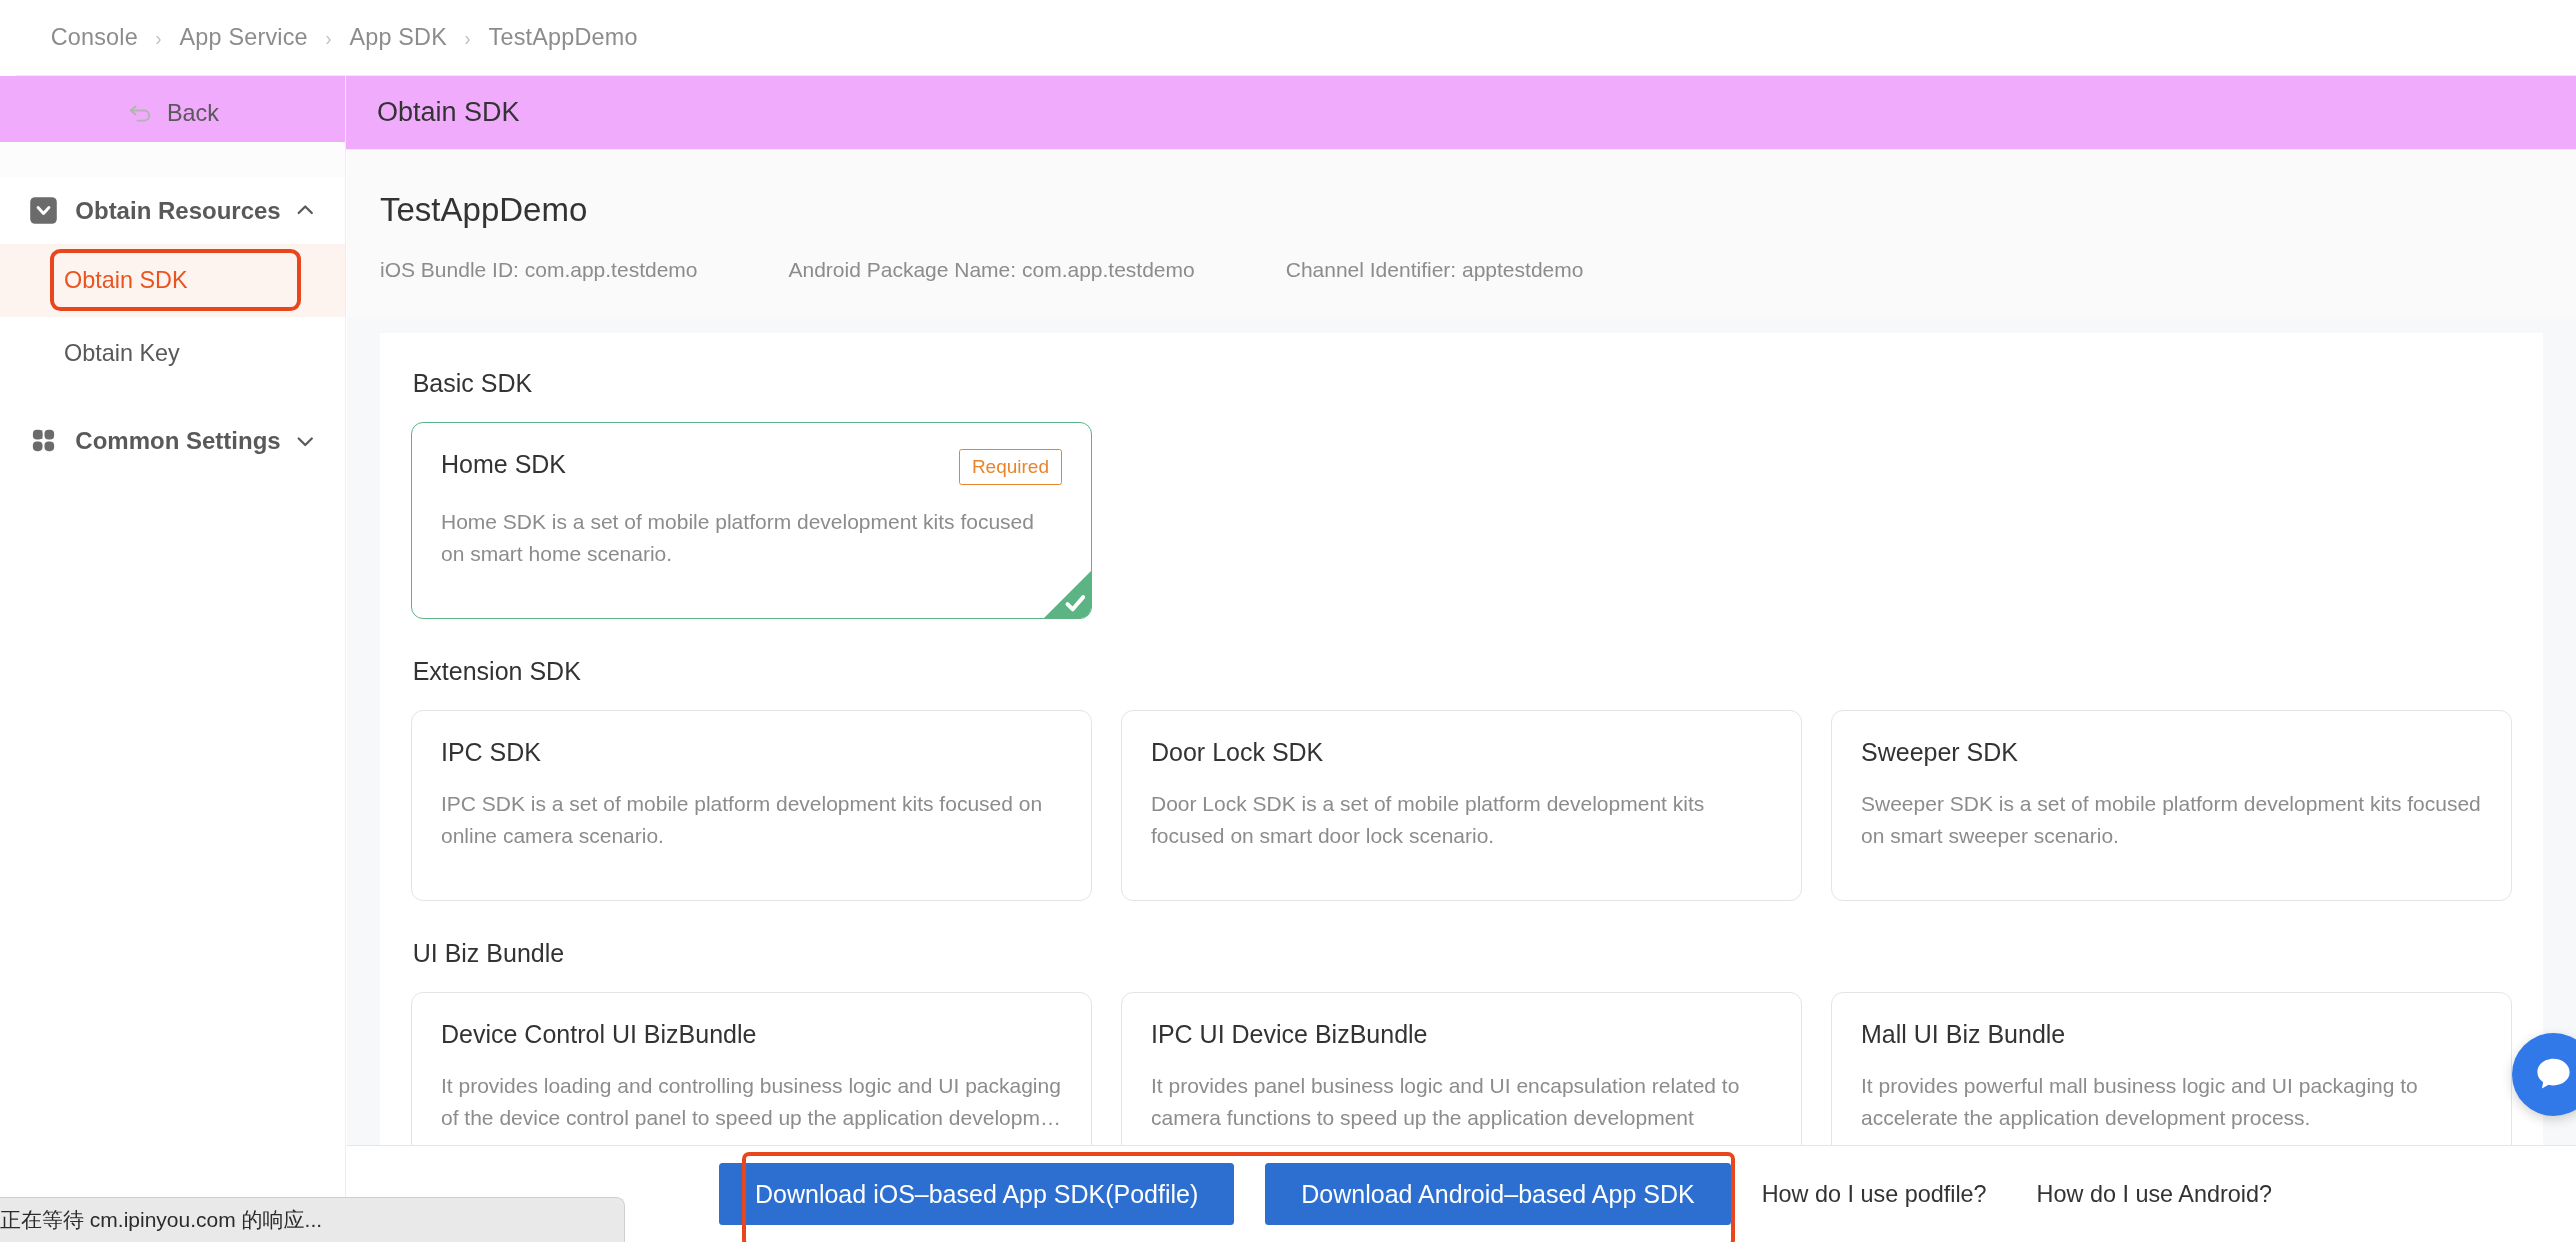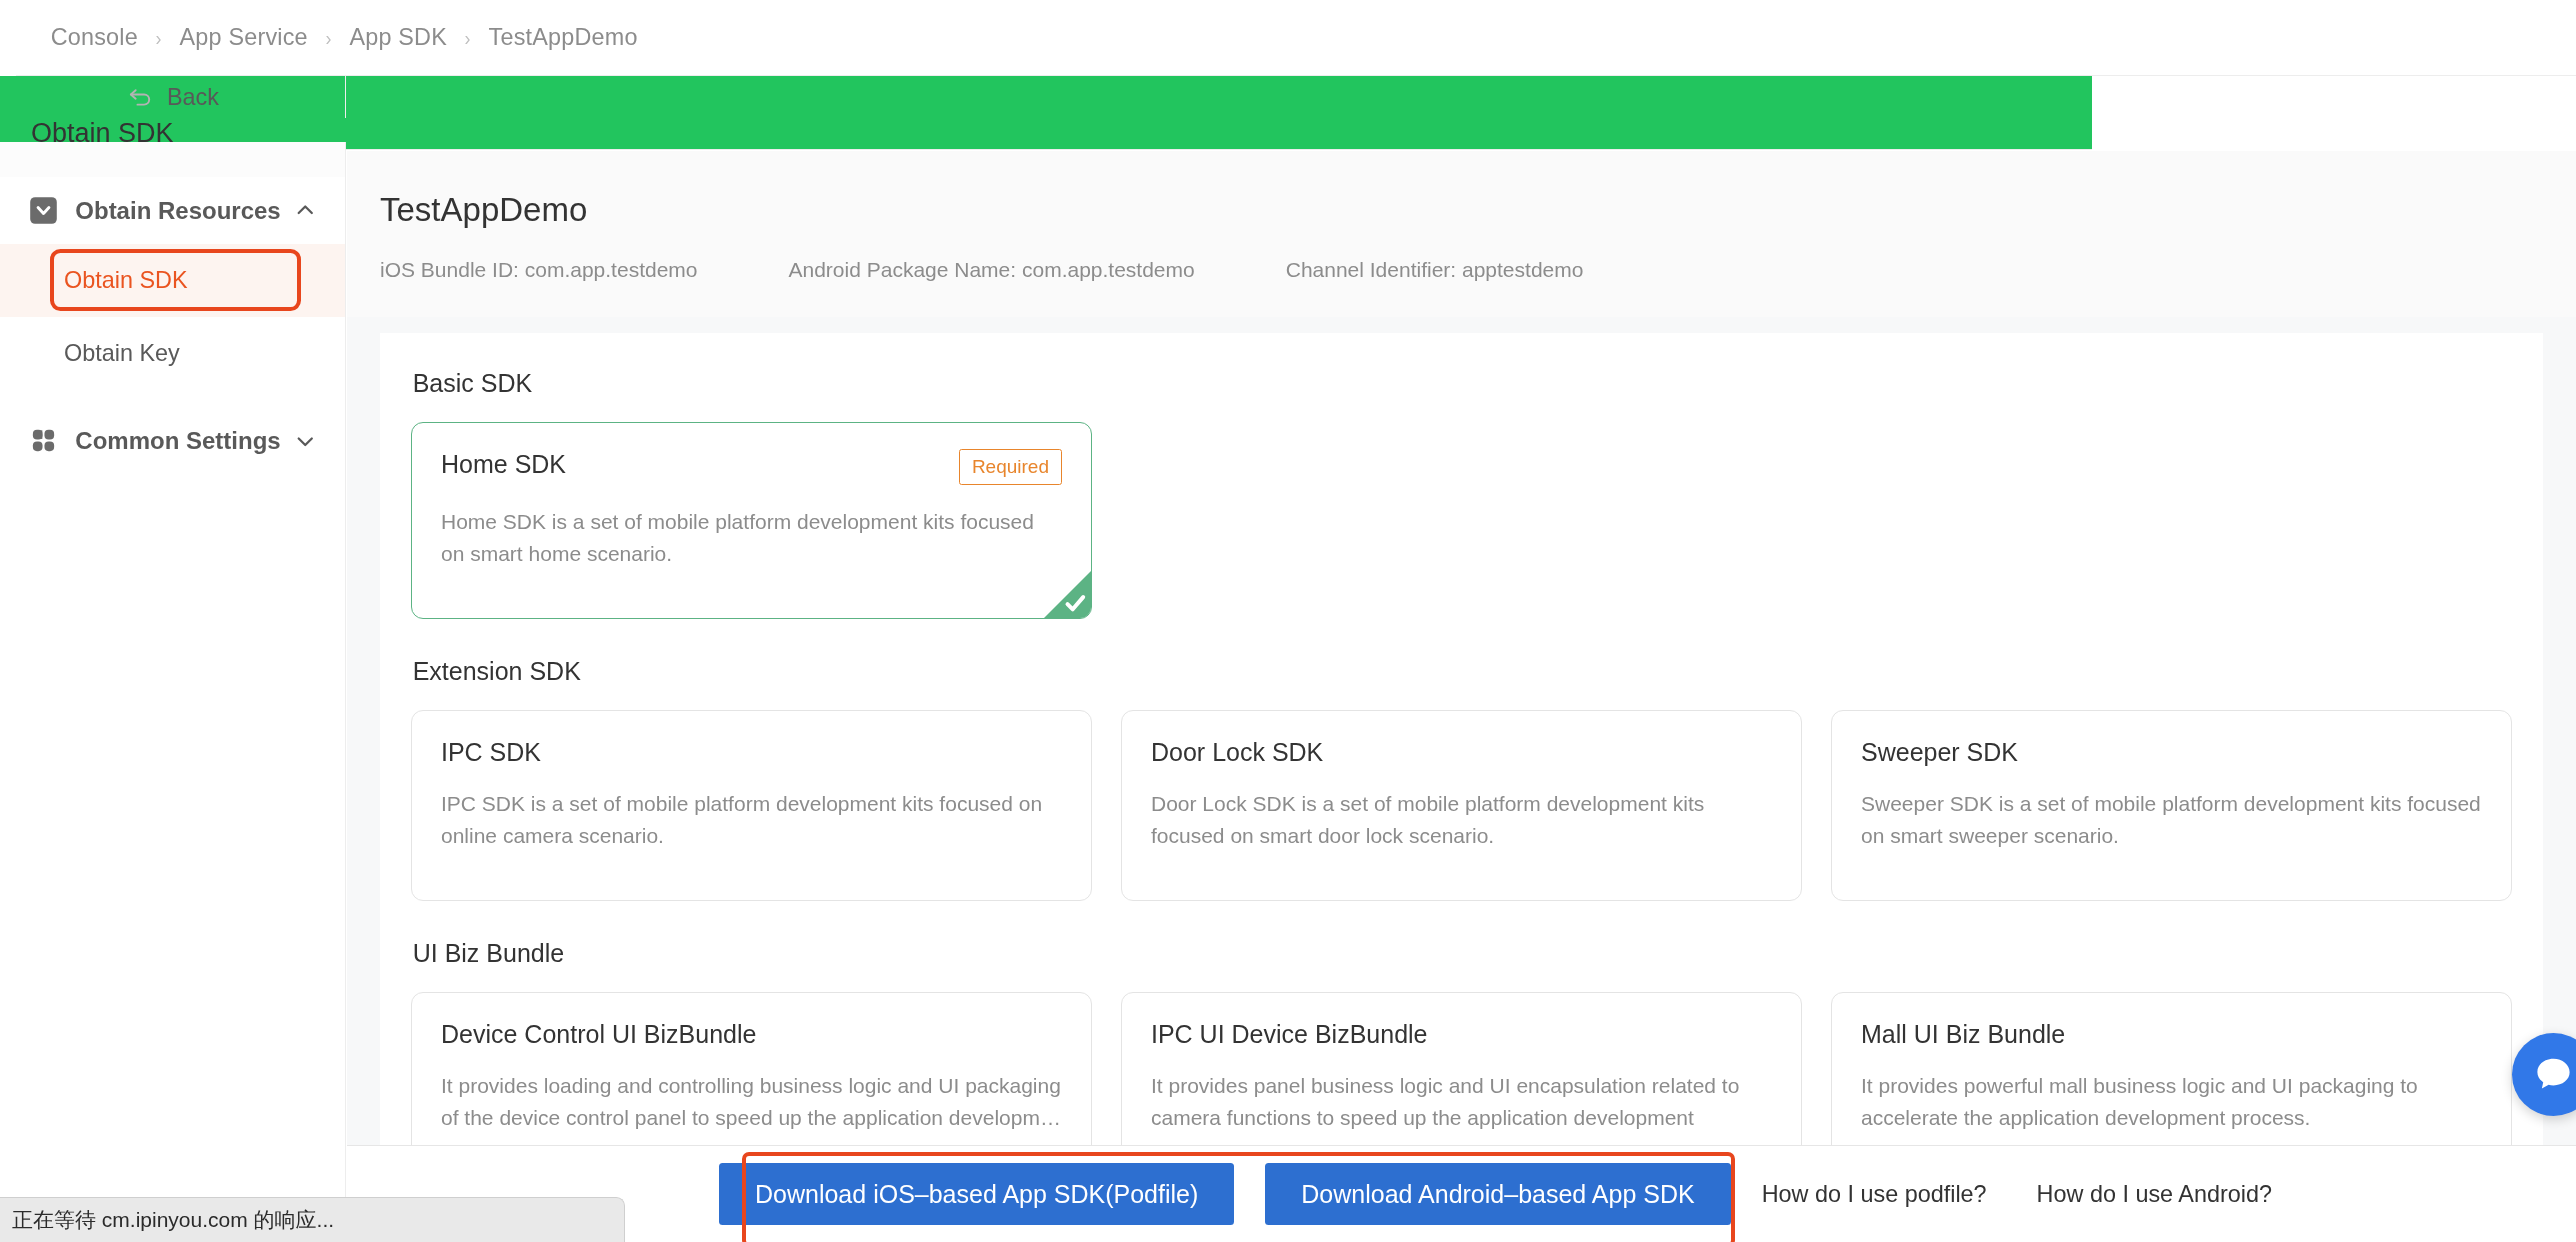--- a/index.html
+++ b/index.html
@@ -37,22 +37,22 @@
     padding:0 1.7px; cursor:pointer; white-space:nowrap;
   }
   .crumb.last { color:#8c8c8c; }
   .crumb-sep {
     font-size:21px; color:#bfbfbf; margin:0 15.6px;
     display:inline-block; transform:scaleX(.85);
   }
 
   
   .headrow {
-    position:absolute; left:0; top:76px; width:2092px; height:74px;
-    background:#22c55e; border-bottom:0.9px solid #ededed; display:flex;flex-direction:column;
+    position:absolute; left:0; top:76px; width:2576px; height:74px;
+    background:#f0abfc; border-bottom:0.9px solid #ededed; display:flex;
   }
   .back-zone {
     width:346px; height:74px; display:flex; align-items:center;
     justify-content:center; gap:12px; cursor:pointer;
     border-right:0.9px solid #ededed;
   }
   .back-label { font-size:23.4px; color:#595959; }
   .undo-icon { width:29px; height:29px; display:block; }
   .page-title-zone {
     flex:1; display:flex; align-items:center; padding-left:31px;
@@ -146,21 +146,21 @@
     width:83px; height:83px; border-radius:50%; background:#3178e8;
     display:flex; align-items:center; justify-content:center; cursor:pointer;
     box-shadow:0 3.5px 12px rgba(0,0,0,.18);
   }
 
   
   .statusbar {
     position:absolute; left:0; bottom:0; width:625px; height:45px;
     background:#e9e9e9; border:0.9px solid #cfcfcf; border-left:none;
     border-bottom:none; border-radius:0 8.7px 0 0;
-    display:flex; align-items:center; padding-left:12px;
+    display:flex; align-items:center; 
     font-size:21px; color:#2b2b2b; white-space:nowrap;
   }
 </style>
 </head>
 <body>
 
 <div class="page">
 
   <div class="logo-strip"></div>
 

